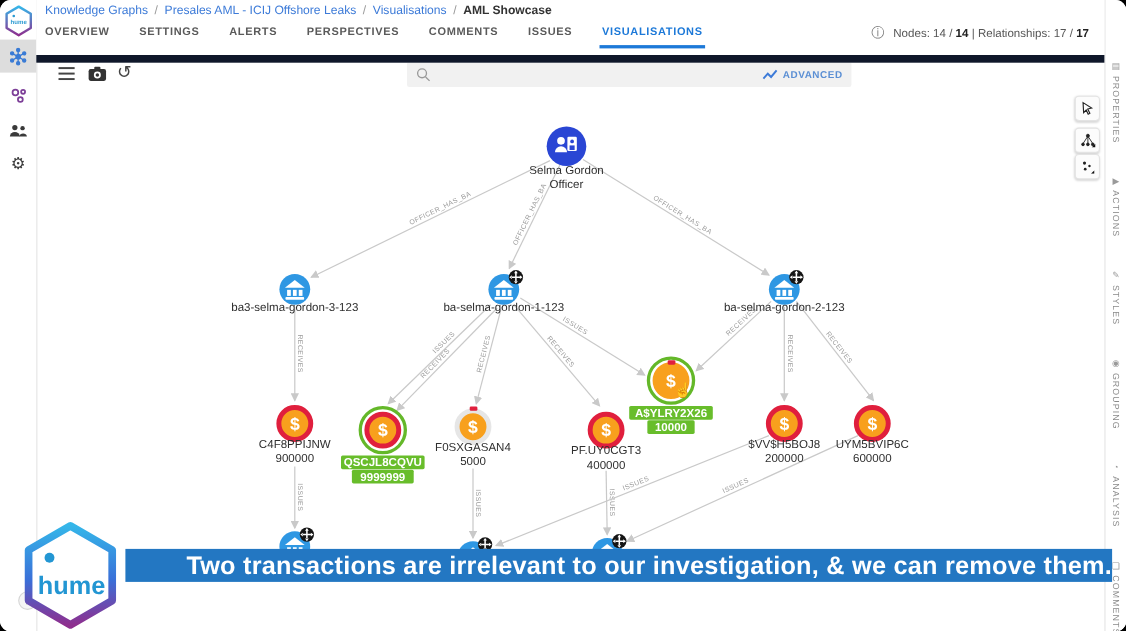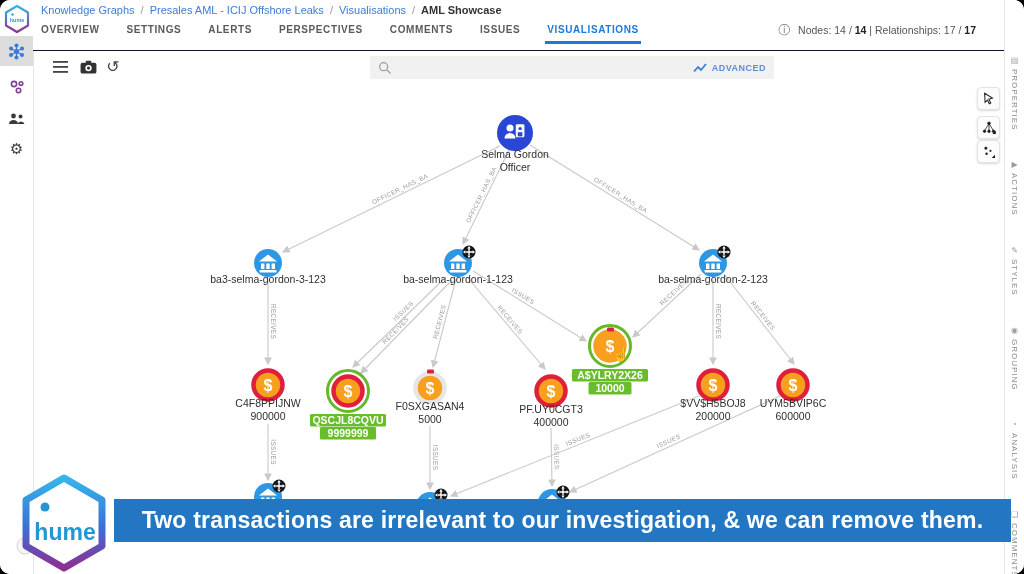--- a/index.html
+++ b/index.html
@@ -5,30 +5,30 @@
   html,body{margin:0;padding:0;background:#000;font-family:"Liberation Sans",sans-serif;}
   .app{position:relative;width:1024px;height:574px;background:#fff;border-radius:10px;overflow:hidden;}
 
   
   .sidebar{position:absolute;left:0;top:0;width:33px;height:574px;background:#fff;border-right:1px solid #e4e4e4;z-index:5;}
   .side-logo{position:absolute;left:3px;top:4px;width:28px;height:30px;}
   .side-item{position:absolute;left:0;width:33px;height:30px;display:flex;align-items:center;justify-content:center;cursor:pointer;}
   .side-item.active{background:#ddd;}
 
   
-  .header{position:absolute;left:33px;top:0;width:971px;height:50px;background:#fff;border-bottom:1px solid #0f172a;z-index:5;}
+  .header{position:absolute;left:33px;top:0;width:971px;height:50px;background:#fff;border-bottom:7px solid #0f172a;z-index:5;}
   .breadcrumb{position:absolute;left:8px;top:4px;font-size:11px;color:#888;white-space:nowrap;}
   .breadcrumb a{color:#3d7bd8;text-decoration:none;cursor:pointer;}
   .breadcrumb .sep{color:#999;margin:0 6px;}
   .breadcrumb .current{color:#333;font-weight:bold;}
   .tabs{position:absolute;left:8px;top:24px;display:flex;gap:27px;justify-content:space-between;}
   .tab{font-size:10px;font-weight:600;letter-spacing:.6px;color:#5a5a5a;padding-bottom:9px;cursor:pointer;position:relative;}
   .tab.active{color:#1d79d8;}
   .tab.active::after{content:"";position:absolute;left:-2px;right:-2px;bottom:0;height:3px;background:#1d79d8;}
-  .stats{position:absolute;right:28px;top:22px;font-size:10.5px;color:#555;white-space:nowrap;margin-left:16px;}
+  .stats{position:absolute;right:14px;top:22px;font-size:10.5px;color:#555;white-space:nowrap;margin-left:16px;}
   .stats .b{font-weight:bold;color:#222;}
   .stats .icn{font-size:12px;color:#777;margin-right:5px;}
 
   
   .tbtn{position:absolute;z-index:3;color:#444;cursor:pointer;display:flex;align-items:center;justify-content:center;}
   .searchbar{position:absolute;left:358px;top:56px;width:404px;height:23px;background:#f1f1f1;border-radius:2px;z-index:3;display:flex;align-items:center;margin-left:12px;}
   .searchbar input{flex:1;border:0;background:transparent;outline:none;font-size:11px;margin-left:6px;}
   .advanced{display:flex;align-items:center;gap:5px;margin-right:8px;color:#5b8fd4;font-size:9px;font-weight:bold;letter-spacing:.5px;cursor:pointer;}
 
   
@@ -37,21 +37,21 @@
   
   .rail{position:absolute;right:0;top:0;width:20px;height:574px;background:#fff;border-left:1px solid #e4e4e4;z-index:4;display:flex;flex-direction:column;align-items:center;padding-top:56px;box-sizing:border-box;gap:30px;}
   .rail-item{display:flex;flex-direction:column;align-items:center;gap:4px;cursor:pointer;}
   .rail-icon{font-size:8px;color:#9a9a9a;}
   .rail-label{writing-mode:vertical-rl;font-size:8px;letter-spacing:1px;color:#8a8a8a;}
 
   
   #graph{position:absolute;left:0;top:0;z-index:2;pointer-events:none;}
 
   
-  .banner{position:absolute;left:114px;top:499px;width:897px;height:43px;background:#2377c2;z-index:6;display:flex;align-items:center;justify-content:center;}
+  .banner{position:absolute;left:114px;top:499px;width:897px;height:30px;background:#2377c2;z-index:6;display:flex;align-items:center;justify-content:flex-end;}
   .banner-text{color:#fff;font-size:23px;font-weight:bold;letter-spacing:.2px;}
 
   
   .biglogo{position:absolute;left:14px;top:474px;z-index:7;}
 </style>
 </head>
 <body>
 
 <div class="app">
 

